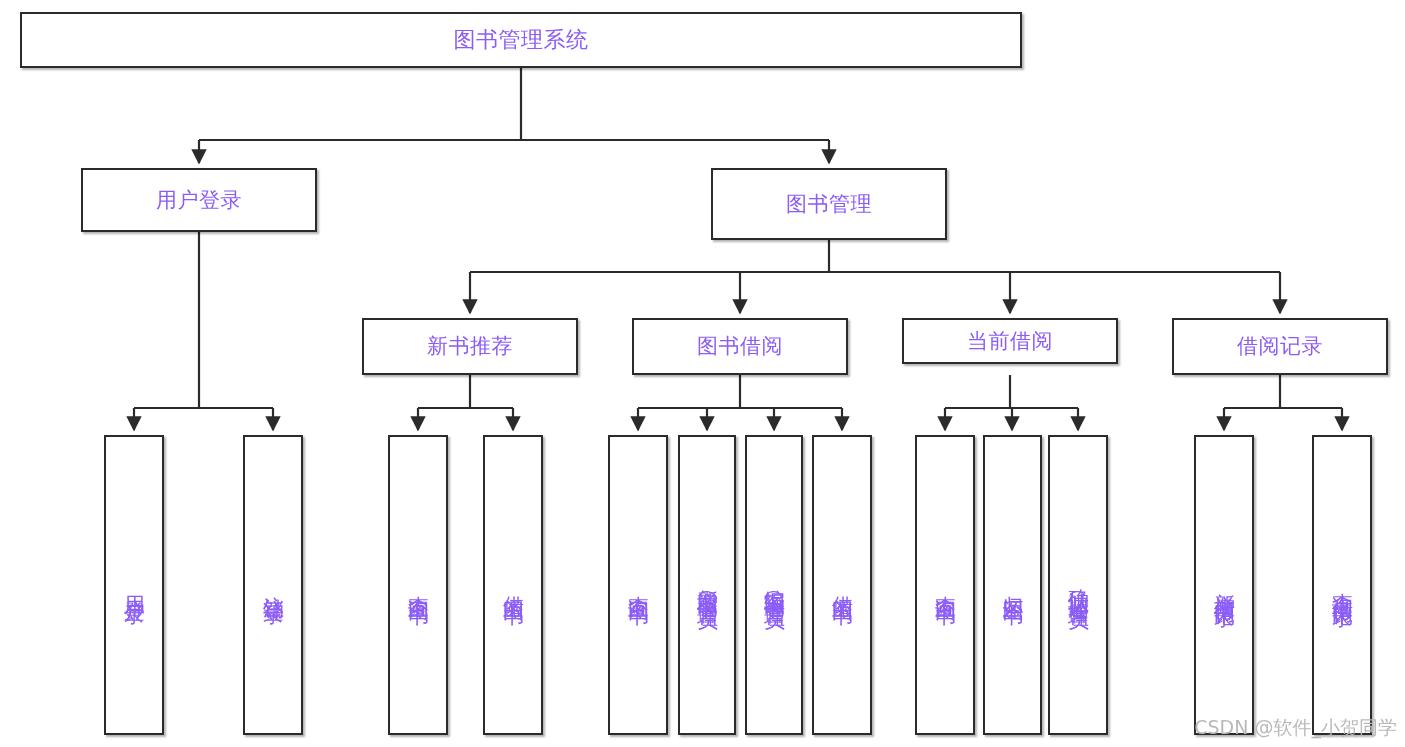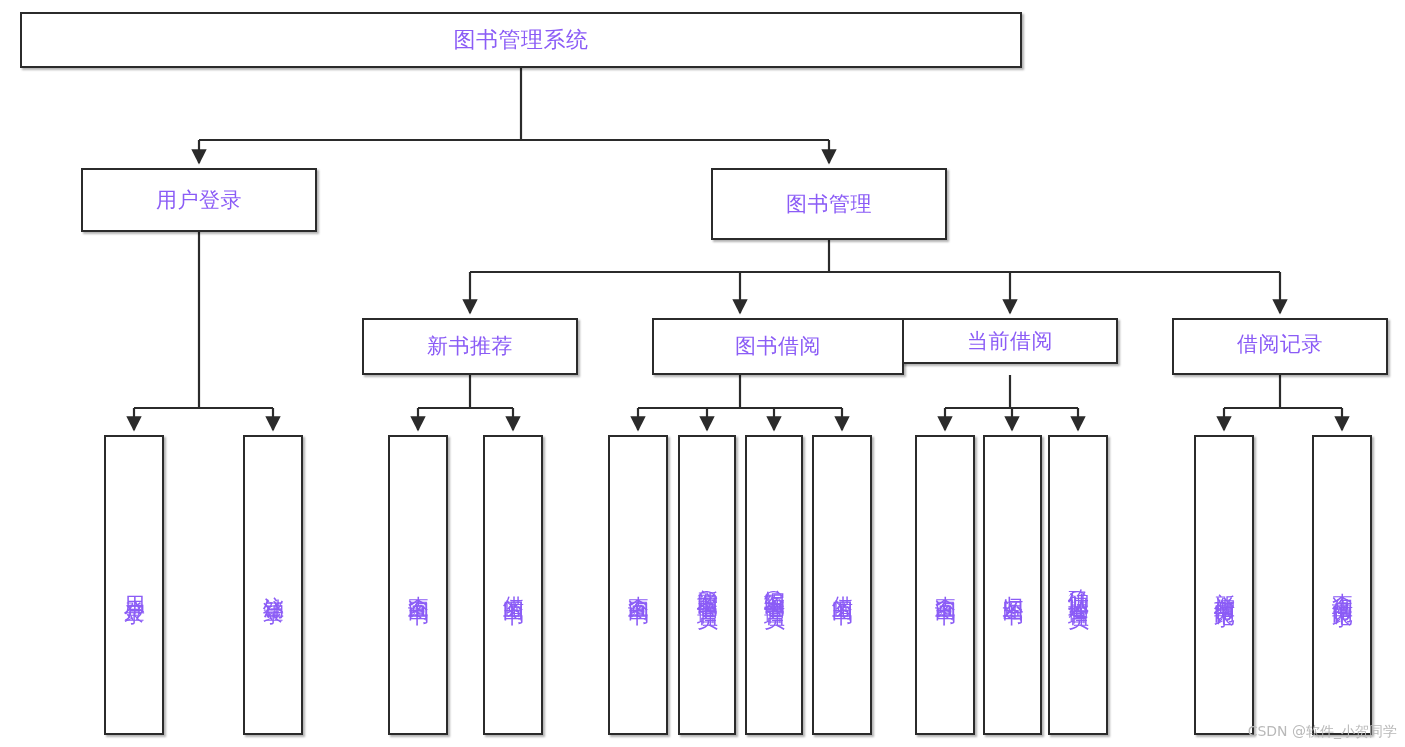--- a/index.html
+++ b/index.html
@@ -61,21 +61,21 @@
   .node.v .vtxt {
     writing-mode: vertical-rl;
     text-orientation: upright;
     white-space: nowrap;
   }
   
   #watermark {
     position: absolute;
     right: 8px;
     bottom: 6px;
-    font-size: 14px;
+    font-size: 19px;
     color: #b9b9b9;
     white-space: nowrap;
     user-select: none;
     margin-top: 21px;
   }
 </style>
 </head>
 <body>
 
 <div id="canvas">
@@ -137,27 +137,27 @@
   <div class="node h" style="left:81px; top:168px; width:236px; height:64px;">
     <span>用户登录</span>
   </div>
   <div class="node h" style="left:711px; top:168px; width:236px; height:72px;">
     <span>图书管理</span>
   </div>
 
   <div class="node h" style="left:362px; top:318px; width:216px; height:57px;">
     <span>新书推荐</span>
   </div>
-  <div class="node h" style="left:632px; top:318px; width:252px; height:57px;margin-left:20px;">
+  <div class="node h" style="left:632px; top:318px; width:216px; height:57px;">
     <span>图书借阅</span>
   </div>
   <div class="node h" style="left:902px; top:318px; width:216px; height:46px;">
     <span>当前借阅</span>
   </div>
-  <div class="node h" style="left:1172px; top:318px; width:216px; height:57px;font-family:Liberation Mono, monospace;">
+  <div class="node h" style="left:1172px; top:318px; width:216px; height:57px;">
     <span>借阅记录</span>
   </div>
 
   <div class="node v" style="left:104px; top:435px; width:60px; height:300px;">
     <span class="vtxt">用户登录</span>
   </div>
   <div class="node v" style="left:243px; top:435px; width:60px; height:300px;">
     <span class="vtxt">注销登录</span>
   </div>
 

